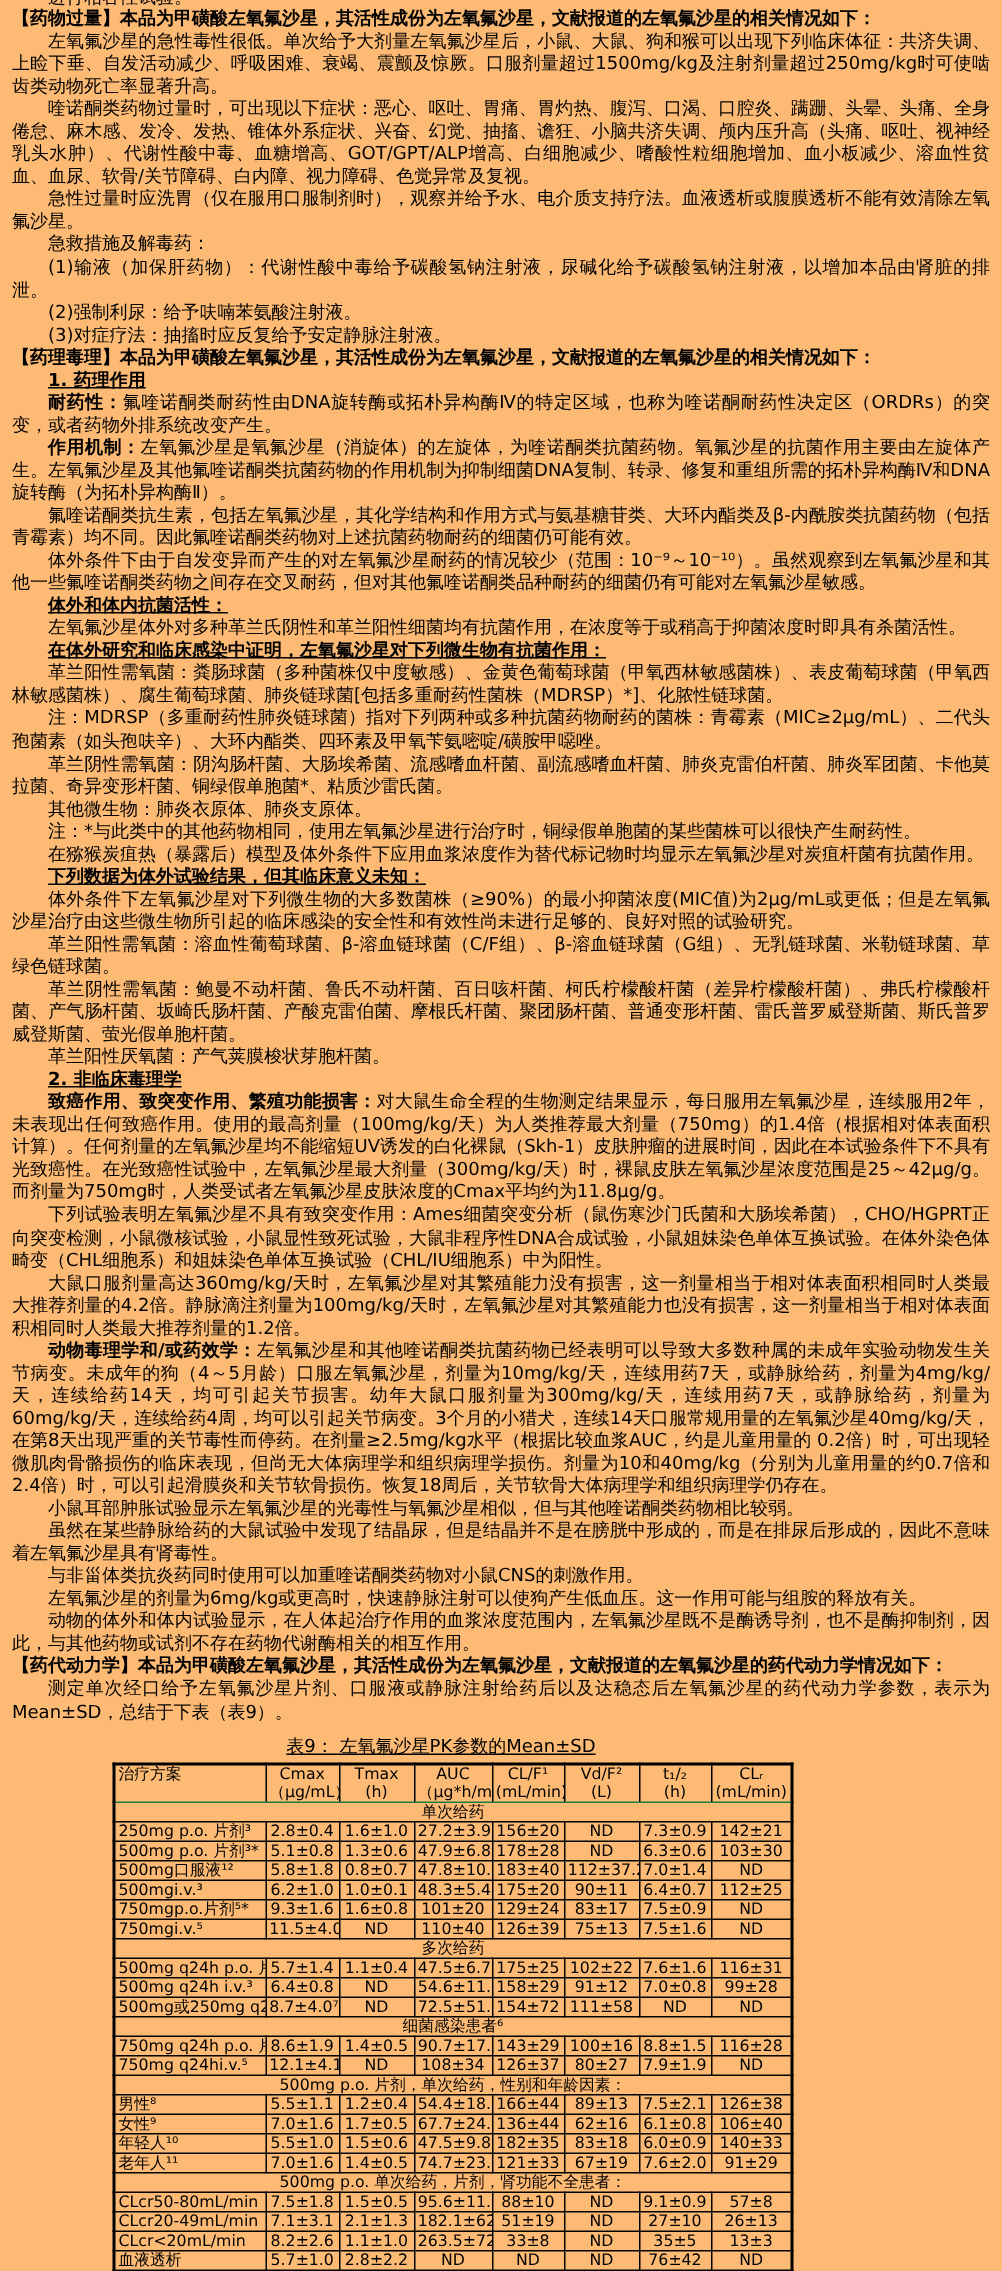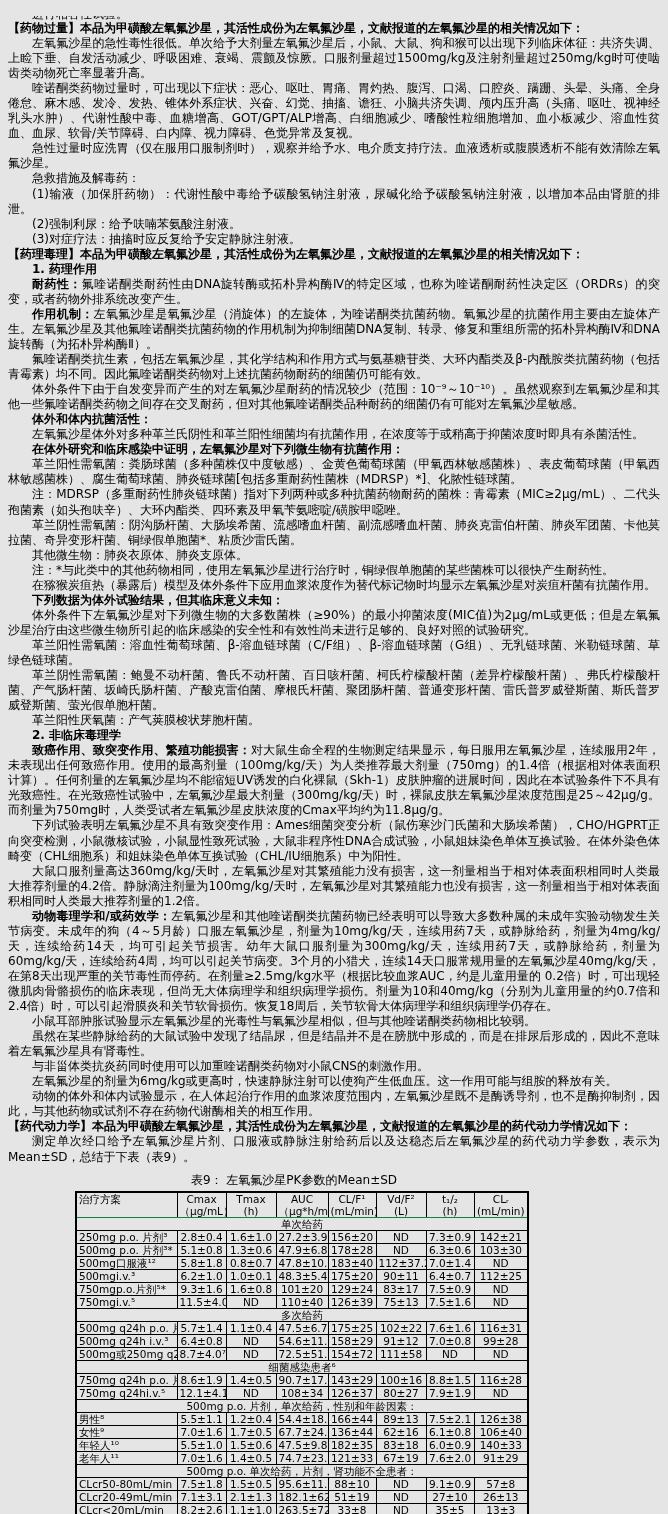--- a/index.html
+++ b/index.html
@@ -1,36 +1,36 @@
 <!DOCTYPE html>
 <html><head>
 <meta charset="utf-8">
 <style>
   html,body{margin:0;padding:0;background:#ffffff;}
   .page{
     position:relative;
     width:668px;height:1514px;
     margin:0 auto;
-    background:#e5e5e5;color:#000000;
+    background:#fdba74;color:#000000;
     font-family:"DejaVu Sans","Liberation Sans",sans-serif;
     overflow:hidden;
     box-sizing:border-box;
-    padding:16px 8px;
+    padding:0 8px;
   }
   
   .doc p{margin:0;font-size:12px;line-height:15.05px;text-align:justify;}
   .doc p.ph{font-weight:bold;text-indent:0;}
-  .doc p.ps{font-weight:bold;text-indent:2em;}
+  .doc p.ps{font-weight:bold;text-indent:2em;text-decoration:underline;}
   .doc p.pb{text-indent:2em;}
   .doc b.lead{font-weight:bold;}
   
   .clip-top{height:5px;overflow:hidden;position:relative;}
   .clip-top span{position:absolute;top:-10px;left:2em;font-size:12px;white-space:nowrap;}
   
-  .tbl-title{font-size:12px;line-height:14px;text-align:center;width:452px;margin:8px 0 4px 60px;}
+  .tbl-title{font-size:12px;line-height:14px;text-align:center;width:452px;margin:8px 0 4px 60px;text-decoration:underline;}
   table.pk{border-collapse:collapse;table-layout:fixed;width:452px;margin-left:67px;
     border:2px solid #000;font-size:10.5px;}
   table.pk th,table.pk td{border:1px solid #000;padding:0 2px;text-align:center;
     font-weight:normal;line-height:12px;height:12px;overflow:hidden;white-space:nowrap;}
   table.pk thead th{height:14px;}
   table.pk th .h2{font-size:10.5px;}
   table.pk td.lbl{text-align:left;margin-left:12px;}
   table.pk td.sec{text-align:center;font-weight:normal;}
   table.pk thead tr th{border-bottom:1px solid #15803d;margin-left:41px;}
 </style>

